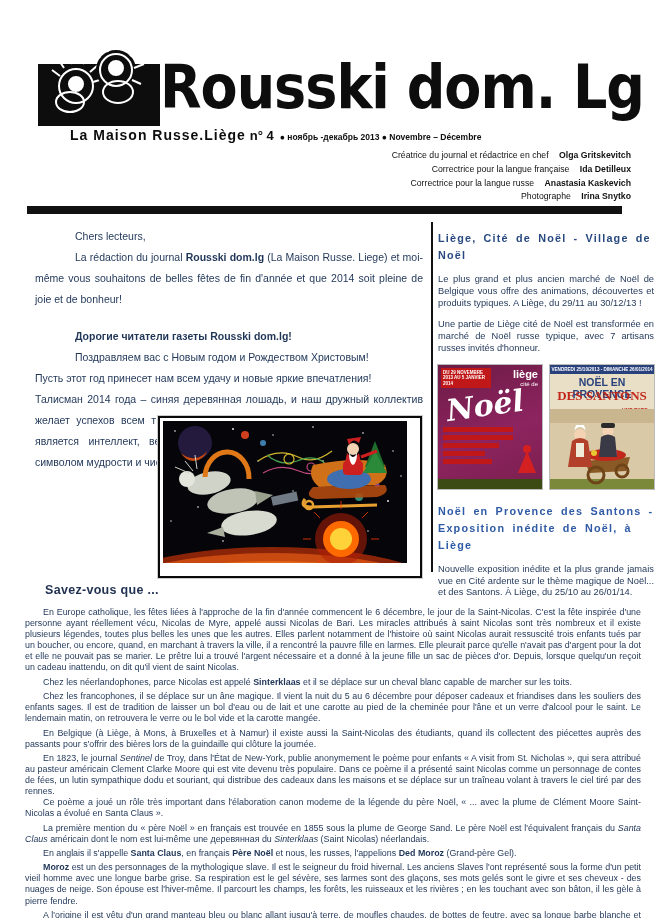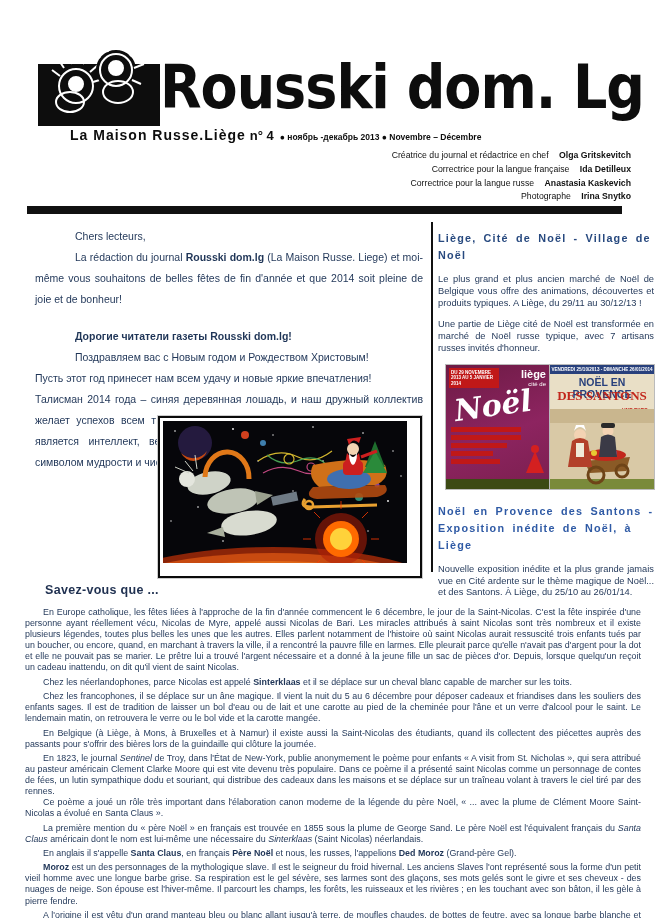--- a/index.html
+++ b/index.html
@@ -35,21 +35,21 @@
       border:2px solid #0a0a0a;padding:3px;background:#fff;box-shadow:0 0 0 1px #ccc;}
   .card-frame svg{display:block;}
 
   
   .right-col{position:absolute;left:438px;top:230px;width:216px;}
   .rc-h{font-weight:bold;font-size:10.8px;letter-spacing:1.2px;word-spacing:3px;
         line-height:17px;margin:0 0 10px 0;}
   .rc-h1{color:#27497f;}
   .rc-h2{color:#2f5aa5;margin-top:14px;}
   .right-col p.body{font-size:9.3px;line-height:11.8px;text-align:justify;margin:0 0 10px 0;color:#1f3557;}
-  .posters{display:flex;margin:2px 0 10px 8px;}
+  .posters{display:flex;gap:8px;margin:2px 0 10px 0;}
   .poster{width:104px;height:124px;position:relative;overflow:hidden;box-shadow:0 0 0 1px #bbb;}
   .poster-liege{background:linear-gradient(160deg,#6d1b45 0%,#8d2460 55%,#7a1f4e 100%);}
   .poster-liege .pl-banner{position:absolute;left:3px;top:3px;width:46px;font-size:4.5px;line-height:5.5px;
       color:#fff;background:#c01818;padding:2px;font-weight:bold;}
   .pl-brand{position:absolute;right:4px;top:4px;text-align:right;color:#fff;font-weight:bold;
       font-size:11px;line-height:10px;}
   .pl-brand .small{font-size:6px;font-weight:normal;display:block;}
   .pl-noel{position:absolute;left:8px;top:22px;width:90px;color:#fff;font-size:30px;
       font-family:"DejaVu Serif","Liberation Serif",serif;font-style:italic;font-weight:bold;
       transform:rotate(-8deg);}
@@ -287,19 +287,19 @@
   </div>
 
   <div class="savez">
     <h3>Savez-vous que ...</h3>
     <p><span>En Europe catholique, les fêtes liées à l'approche de la fin d'année commencent le 6 décembre, le jour de la Saint-Nicolas. C'est la fête inspirée d'une personne ayant réellement vécu, Nicolas de Myre, appelé aussi Nicolas de Bari. Les miracles attribués à saint Nicolas sont très nombreux et il existe plusieurs légendes, toutes plus belles les unes que les autres. Elles parlent notamment de l'histoire où saint Nicolas aurait ressuscité trois enfants tués par un boucher, ou encore, quand, en marchant à travers la ville, il a rencontré la pauvre fille en larmes. Elle pleurait parce qu'elle n'avait pas d'argent pour la dot et elle ne pouvait pas se marier. Le prêtre lui a trouvé l'argent nécessaire et a donné à la jeune fille un sac de pièces d'or. Depuis, lorsque quelqu'un reçoit un cadeau inattendu, on dit qu'il vient de saint Nicolas.</span></p>
     <p><span>Chez les néerlandophones, parce Nicolas est appelé </span><span style="font-weight: bold;">Sinterklaas</span><span> et il se déplace sur un cheval blanc capable de marcher sur les toits.</span></p>
     <p><span>Chez les francophones, il se déplace sur un âne magique. Il vient la nuit du 5 au 6 décembre pour déposer cadeaux et friandises dans les souliers des enfants sages. Il est de tradition de laisser un bol d'eau ou de lait et une carotte au pied de la cheminée pour l'âne et un verre d'alcool pour le saint. Le lendemain matin, on retrouvera le verre ou le bol vide et la carotte mangée.</span></p>
     <p><span>En Belgique (à Liège, à Mons, à Bruxelles et à Namur) il existe aussi la Saint-Nicolas des étudiants, quand ils collectent des piécettes auprès des passants pour s'offrir des bières lors de la guindaille qui clôture la journée.</span></p>
     <p style="margin-bottom:0"><span>En 1823, le journal </span><span style="font-style: italic;">Sentinel</span><span> de Troy, dans l'État de New-York, publie anonymement le poème pour enfants « A visit from St. Nicholas », qui sera attribué au pasteur américain Clement Clarke Moore qui est vite devenu très populaire. Dans ce poème il a présenté saint Nicolas comme un personnage de contes de fées, un lutin sympathique dodu et souriant, qui distribue des cadeaux dans les maisons et se déplace sur un traîneau volant à travers le ciel tiré par des rennes.</span></p>
     <p><span>Ce poème a joué un rôle très important dans l'élaboration canon moderne de la légende du père Noël, « ... avec la plume de Clément Moore Saint-Nicolas a évolué en Santa Claus ».</span></p>
-    <p><span>La première mention du « père Noël » en français est trouvée en 1855 sous la plume de George Sand. Le père Noël est l'équivalent français du </span><span style="font-style: italic;">Santa Claus</span><span> américain dont le nom est lui-même une nécessaire du </span><span style="font-style: italic;">Sinterklaas</span><span> (Saint Nicolas) néerlandais.</span></p>
+    <p><span>La première mention du « père Noël » en français est trouvée en 1855 sous la plume de George Sand. Le père Noël est l'équivalent français du </span><span style="font-style: italic;">Santa Claus</span><span> américain dont le nom est lui-même une деревянная du </span><span style="font-style: italic;">Sinterklaas</span><span> (Saint Nicolas) néerlandais.</span></p>
     <p><span>En anglais il s'appelle </span><span style="font-weight: bold;">Santa Claus</span><span>, en français </span><span style="font-weight: bold;">Père Noël</span><span> et nous, les russes, l'appelions </span><span style="font-weight: bold;">Ded Moroz</span><span> (Grand-père Gel).</span></p>
     <p><span style="font-weight: bold;">Moroz</span><span> est un des personnages de la mythologique slave. Il est le seigneur du froid hivernal. Les anciens Slaves l'ont représenté sous la forme d'un petit vieil homme avec une longue barbe grise. Sa respiration est le gel sévère, ses larmes sont des glaçons, ses mots gelés sont le givre et ses cheveux - des nuages de neige. Son épouse est l'hiver-même. Il parcourt les champs, les forêts, les ruisseaux et les rivières ; en les touchant avec son bâton, il les gèle à pierre fendre.</span></p>
     <p><span>A l'origine il est vêtu d'un grand manteau bleu ou blanc allant jusqu'à terre, de moufles chaudes, de bottes de feutre, avec sa longue barbe blanche et son bâton à la main. Depuis le milieu du XXe siècle dans sa garde-robe il a aussi un manteau rouge (commun avec le Père Noël). Il se déplace en troïka (un traîneau tiré par trois chevaux). Il est toujours inséparable de sa petite-fille </span></p>
   </div>
 
 </div>
 
 </body></html>

